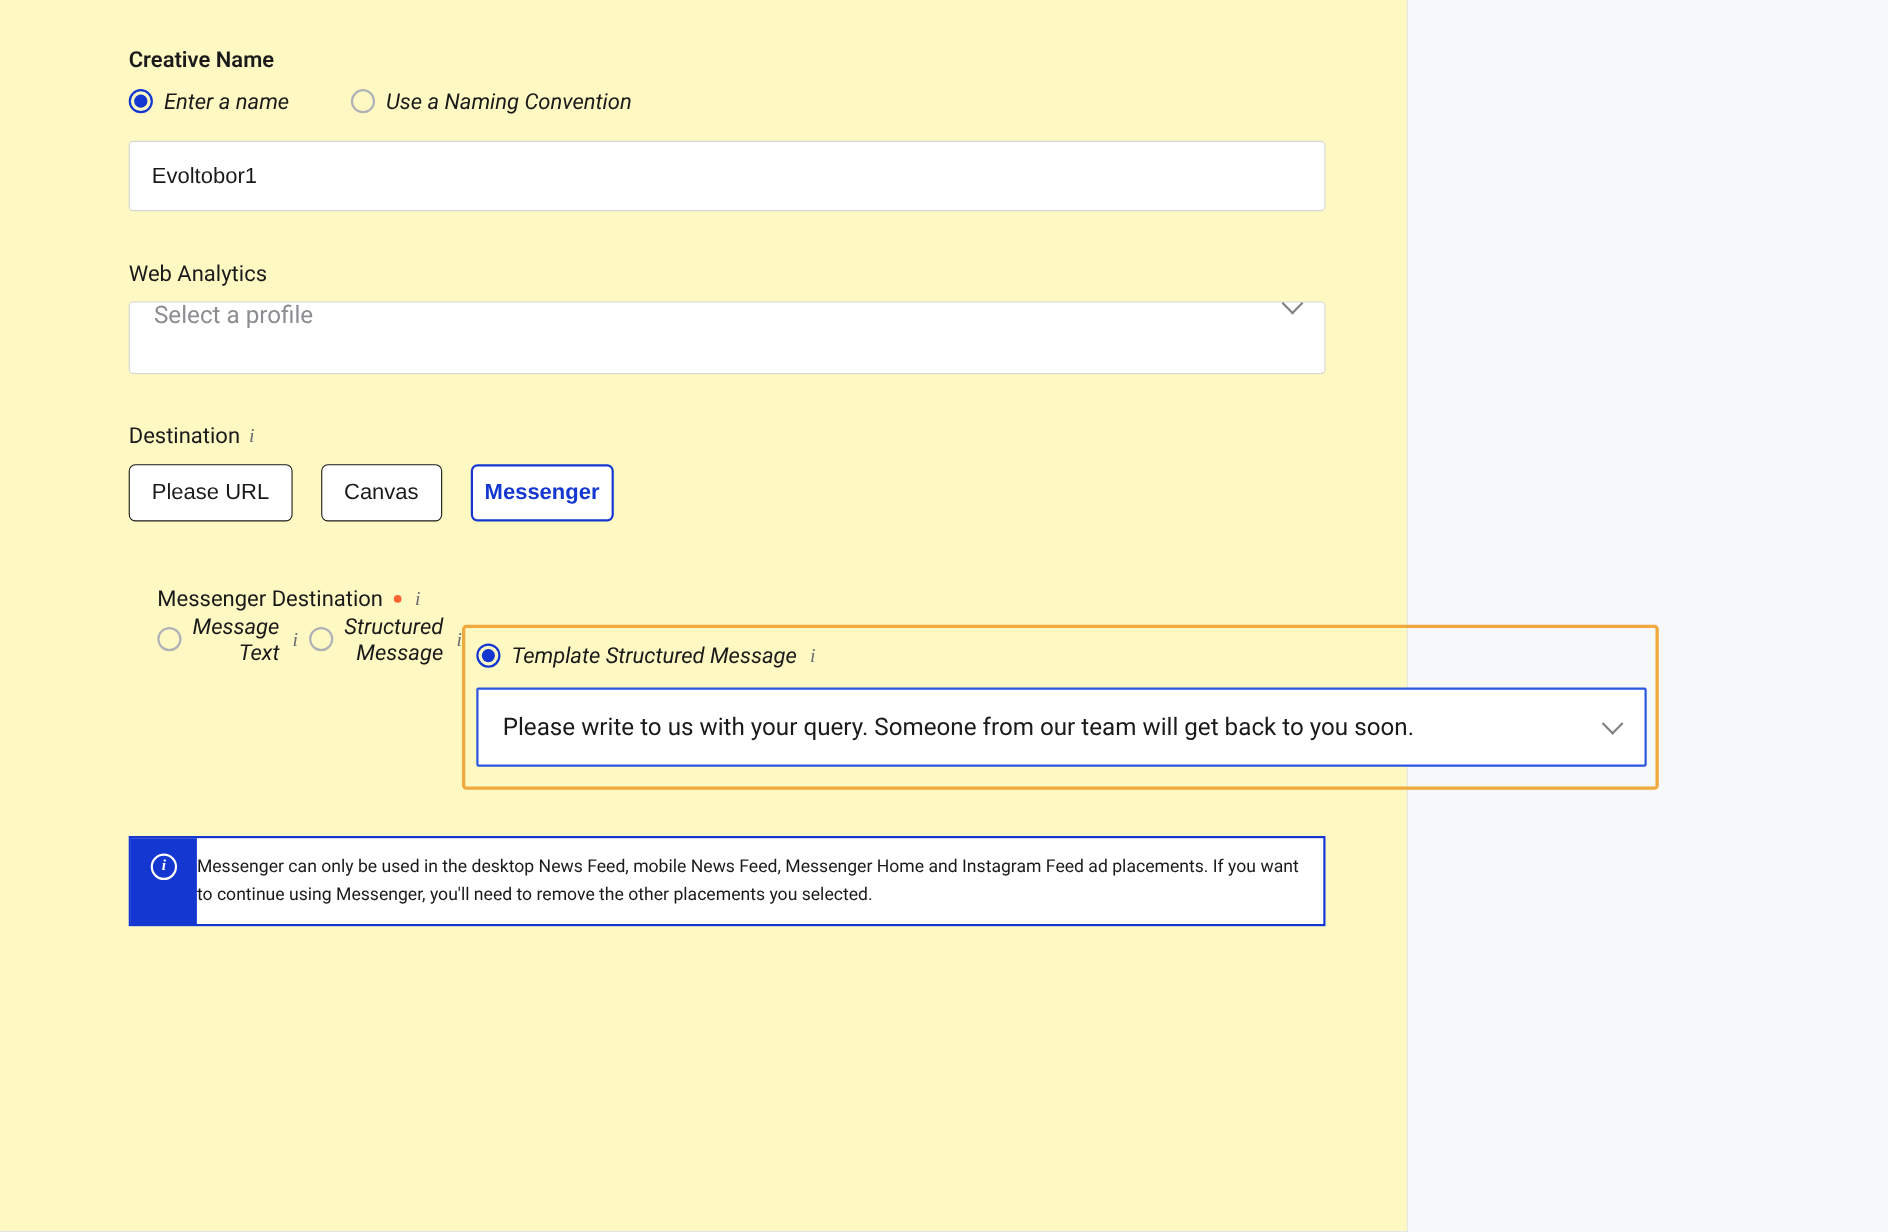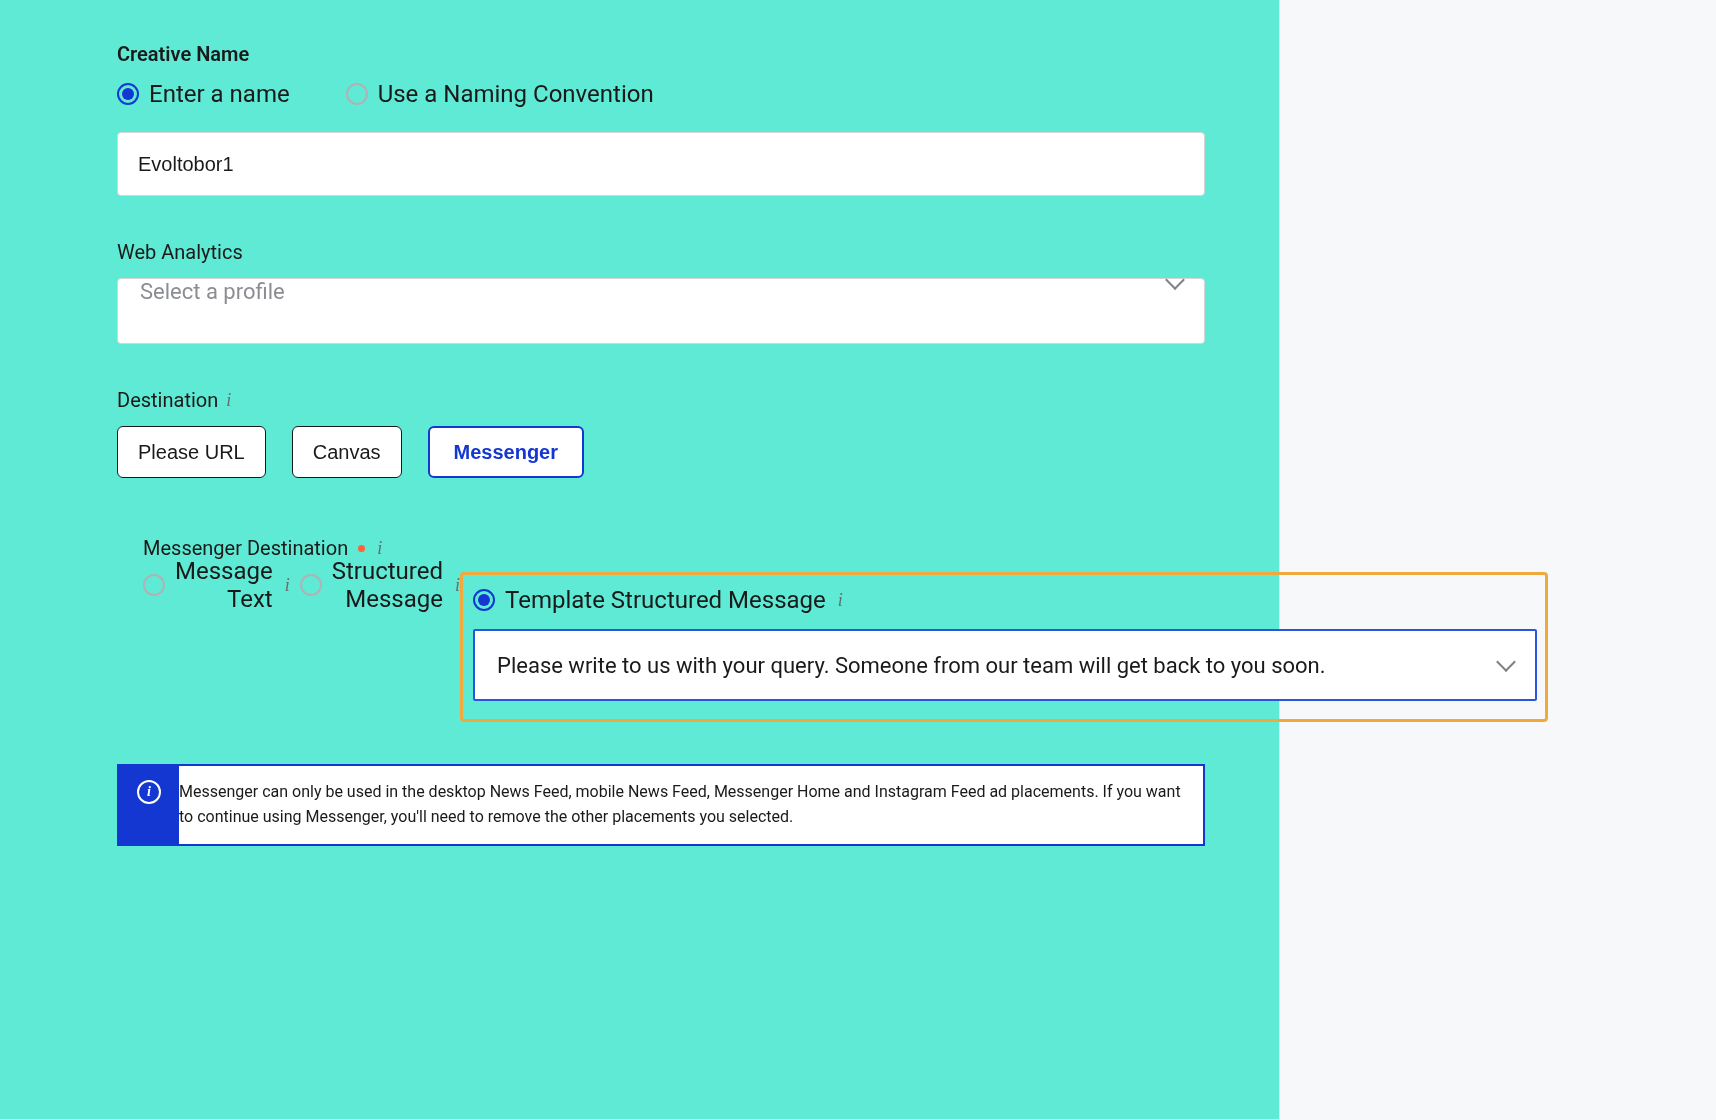--- a/index.html
+++ b/index.html
@@ -7,21 +7,21 @@
       font-family: -apple-system, BlinkMacSystemFont, "Segoe UI", Roboto, Helvetica, Arial, sans-serif;
       background: #fff;
       color: #1a1a1a;
       width: 1716px;
       height: 1120px;
       position: relative;
     }
     .outer {
       width: 1280px;
       height: 100%;
-      background: #5eead4;
+      background: #fef9c3;
       border-right: 1px solid #e6e6e6;
       padding: 42px 0 0 0;
       position: relative;
     }
     .right-gutter {
       position: absolute;
       top: 0;
       left: 1280px;
       width: 436px;
       height: 100%;
@@ -62,22 +62,23 @@
     .radio-circle.checked {
       border-color: #1437d1;
     }
     .radio-dot {
       width: 12px;
       height: 12px;
       border-radius: 50%;
       background: #1437d1;
     }
     .radio-label {
-      font-size: 24px;
-      color: #1a1a1a;
+      font-size: 20px;
+      color: #1a1a1a;
+      font-style: italic;
     }
     .text-input {
       width: 1088px;
       height: 64px;
       border: 1px solid #d5d5d7;
       border-radius: 4px;
       padding: 0 20px;
       font-size: 20px;
       color: #1a1a1a;
       outline: none;
@@ -138,21 +139,21 @@
       font-size: 20px;
       color: #1a1a1a;
       cursor: pointer;
       display: flex;
       align-items: center;
     }
     .dest-btn.active {
       border: 2px solid #1437d1;
       color: #1437d1;
       font-weight: 600;
-      padding: 0 24px;
+      padding: 0 11px;
     }
     .sub-section {
       margin-top: 58px;
       margin-left: 26px;
     }
     .sub-label-row {
       display: flex;
       align-items: center;
       gap: 8px;
       margin-bottom: 10px;

